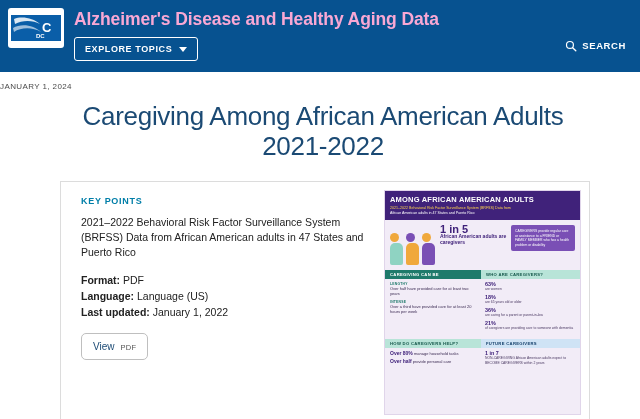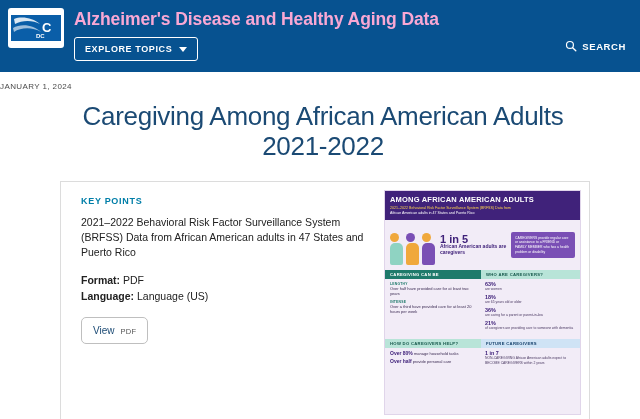--- a/index.html
+++ b/index.html
@@ -73,21 +73,20 @@
     width: 0; height: 0;
     border-left: 4px solid transparent;
     border-right: 4px solid transparent;
     border-top: 5px solid #ffffff;
   }
   .search-area {
     position: absolute;
     right: 14px;
     top: 40px;
     display: flex;
-    align-items: center;
     gap: 5px;
     color: #ffffff;
     cursor: pointer;
   }
   .search-label {
     font-size: 9.5px;
     font-weight: bold;
     letter-spacing: 0.6px;
     color: #ffffff;
   }
@@ -203,21 +202,21 @@
   }
   .info-hdr .t3 {
     font-size: 3.6px;
     color: #ffffff;
     line-height: 5px;
   }
   .info-top {
     display: flex;
     padding: 5px 5px 3px 5px;
     gap: 4px;
-    align-items: center;
+    align-items: flex-start;
   }
   .people {
     width: 46px;
     height: 40px;
     position: relative;
     flex: 0 0 46px;
   }
   .person { position: absolute; bottom: 0; }
   .p-head { width: 9px; height: 9px; border-radius: 50%; }
   .p-body { width: 13px; height: 22px; border-radius: 5px 5px 2px 2px; margin-top: 1px; }
@@ -326,20 +325,24 @@
         <p class="desc">2021–2022 Behavioral Risk Factor Surveillance System (BRFSS) Data from African American adults in 47 States and Puerto Rico</p>
         <div class="meta">
           <div>
             <b>Format:</b>
             <span>PDF</span>
           </div>
           <div>
             <b>Language:</b>
             <span>Language (US)</span>
           </div>
+          <div>
+            <b>Last updated:</b>
+            <span>January 1, 2022</span>
+          </div>
         </div>
         <button class="view-btn">
           <span>View</span>
           <span class="ext">PDF</span>
         </button>
       </div>
 
       <div class="card-right">
         <div class="info">
 

